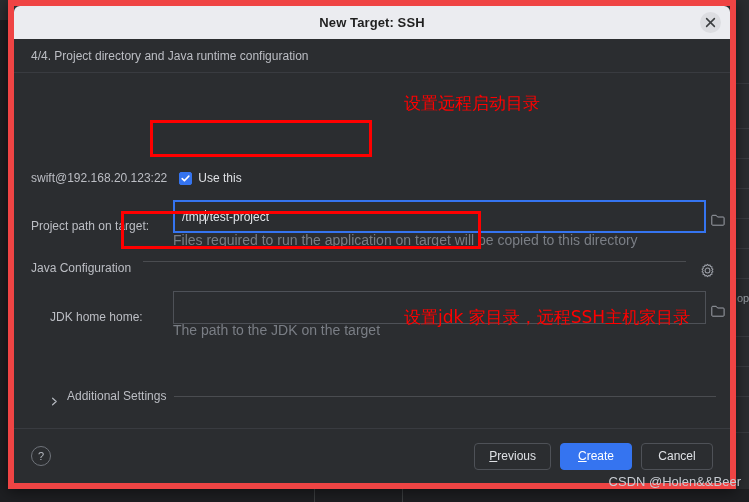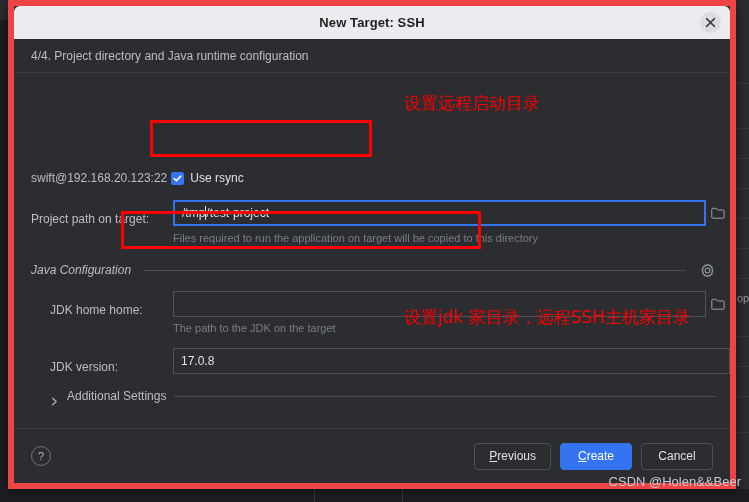--- a/index.html
+++ b/index.html
@@ -87,68 +87,68 @@
   .body {
     position: relative;
     flex: 1 1 auto;
     padding: 0 14px;
     overflow: hidden;
   }
 
   
   .host-row {
     position: absolute; left: 17px; top: 98px;
-    display: flex; align-items: flex-end; gap: 4px;
+    display: flex; align-items: flex-end; gap: 12px;
   }
   .host-text { font-size: 12px; color: #bcbec4; }
   .rsync-wrap { display: flex; align-items: center; gap: 6px; cursor: pointer; }
   .checkbox {
     width: 13px; height: 13px; border-radius: 2px;
     background: #3574f0; border: 1px solid #3574f0;
     display: flex; align-items: center; justify-content: center;
   }
   .checkbox svg { display: block; }
   .rsync-label { font-size: 12px; color: #dfe1e5; }
 
   
   .field-row { position: absolute; display: flex; align-items: flex-end; }
   .field-label { font-size: 12px; color: #bcbec4; white-space: nowrap; }
   .textfield {
     position: relative;
-    height: 26px;
+    height: 33px;
     background: #2b2d30;
     border: 1px solid #4e5157;
     display: flex; align-items: center;
     padding: 0 7px;
     font-size: 12px; color: #dfe1e5;
   }
   .textfield.focused {
     border: 2px solid #3574f0;
     background: #2b2d30;
   }
   .caret {
     display: inline-block; width: 1px; height: 14px;
     background: #dfe1e5; margin: 0 0px;
     vertical-align: middle;
   }
   .hint {
     position: absolute;
-    font-size: 11px; color: #7a7e85;
+    font-size: 14px; color: #7a7e85;
   }
   .browse {
     width: 24px; height: 26px;
     display: flex; align-items: center; justify-content: center;
     cursor: pointer;
   }
   .browse svg { display: block; }
 
   
   .section {
     position: absolute; left: 17px; right: 14px;
-    display: flex; align-items: center; gap: 12px; font-style: italic;
+    display: flex; align-items: flex-start; gap: 12px;
   }
   .section-title { font-size: 12px; color: #bcbec4; white-space: nowrap; }
   .section-line { flex: 1 1 auto; height: 1px; background: #4a4c50; }
   .gear { width: 18px; height: 18px; display: flex; align-items: center; justify-content: center; cursor: pointer; }
 
   
   .collapsible {
     position: absolute; left: 36px; right: 14px; top: 316px;
     display: flex; align-items: center; gap: 8px; cursor: pointer;
   }
@@ -257,21 +257,21 @@
     <div class="body">
 
       <div class="host-row">
         <span class="host-text">swift@192.168.20.123:22</span>
         <span class="rsync-wrap">
           <span class="checkbox">
             <svg width="9" height="9" viewBox="0 0 9 9" aria-hidden="true">
               <path d="M1.2 4.6 L3.4 6.8 L7.8 2.1" stroke="#ffffff" stroke-width="1.6" fill="none" stroke-linecap="round" stroke-linejoin="round"></path>
             </svg>
           </span>
-          <span class="rsync-label">Use rsync</span>
+          <span class="rsync-label">Use this</span>
         </span>
       </div>
 
       <div class="field-row" style="left:17px; top:127px; width:699px;">
         <span class="field-label" style="width:142px;">Project path on target:</span>
         <div class="textfield focused" style="flex:1 1 auto;">
           <span>/tmp</span>
             <span class="caret"></span>
             <span>/test-project</span>
         </div>
@@ -300,26 +300,20 @@
           <span></span>
         </div>
         <div class="browse">
           <svg width="14" height="12" viewBox="0 0 14 12" aria-hidden="true">
             <path d="M0.8 10.4 V2.2 A0.9 0.9 0 0 1 1.7 1.3 H5.2 L6.5 3.0 H12.2 A0.9 0.9 0 0 1 13.1 3.9 V10.4 A0.9 0.9 0 0 1 12.2 11.2 H1.7 A0.9 0.9 0 0 1 0.8 10.4 Z" fill="none" stroke="#9da0a8" stroke-width="1"></path>
           </svg>
         </div>
       </div>
       <span class="hint" style="left:159px; top:249px;">The path to the JDK on the target</span>
 
-      <div class="field-row" style="left:36px; top:275px; width:680px;">
-        <span class="field-label" style="width:123px;">JDK version:</span>
-        <div class="textfield" style="flex:1 1 auto;">
-          <span>17.0.8</span>
-        </div>
-      </div>
 
       <div class="collapsible">
         <span class="chevron-right">
           <svg width="9" height="9" viewBox="0 0 9 9" aria-hidden="true">
             <path d="M2.6 1.2 L6.2 4.5 L2.6 7.8" fill="none" stroke="#b4b8bf" stroke-width="1.2" stroke-linecap="round" stroke-linejoin="round"></path>
           </svg>
         </span>
         <span class="collapsible-label">Additional Settings</span>
         <span class="section-line"></span>
       </div>

